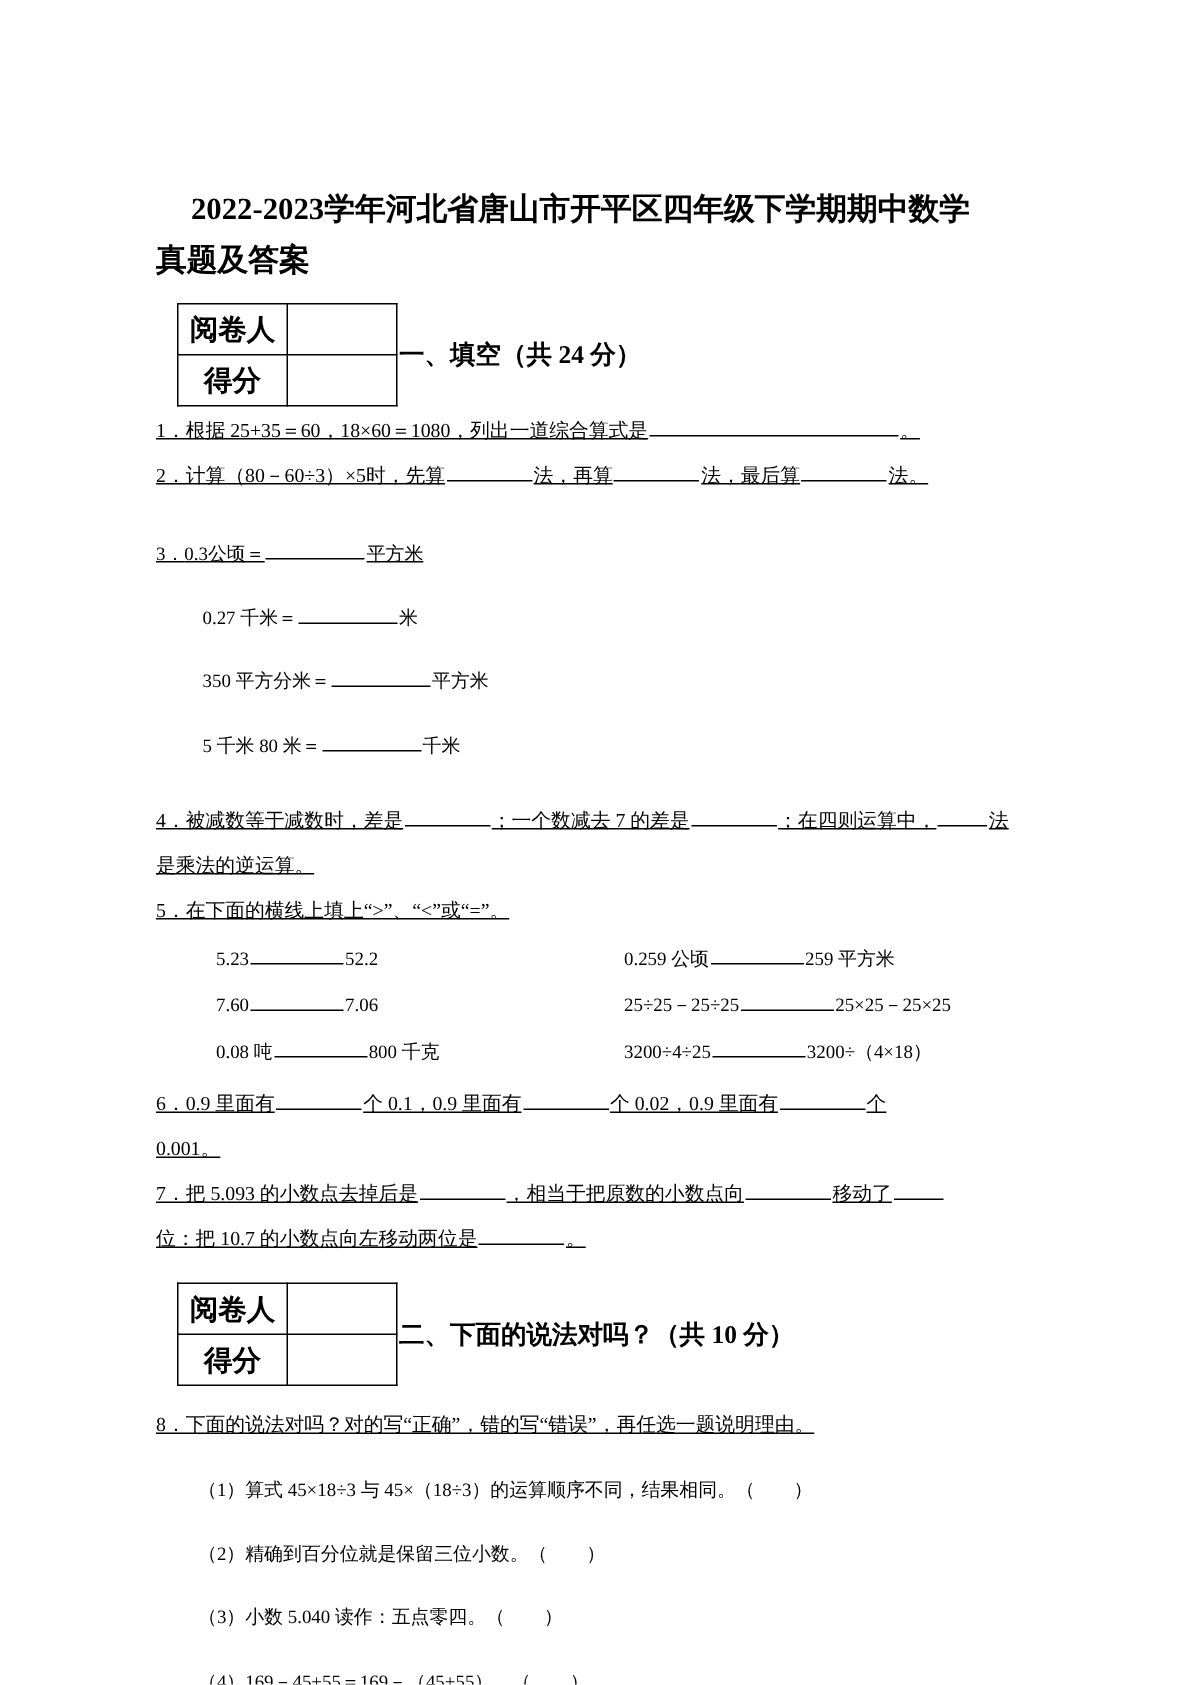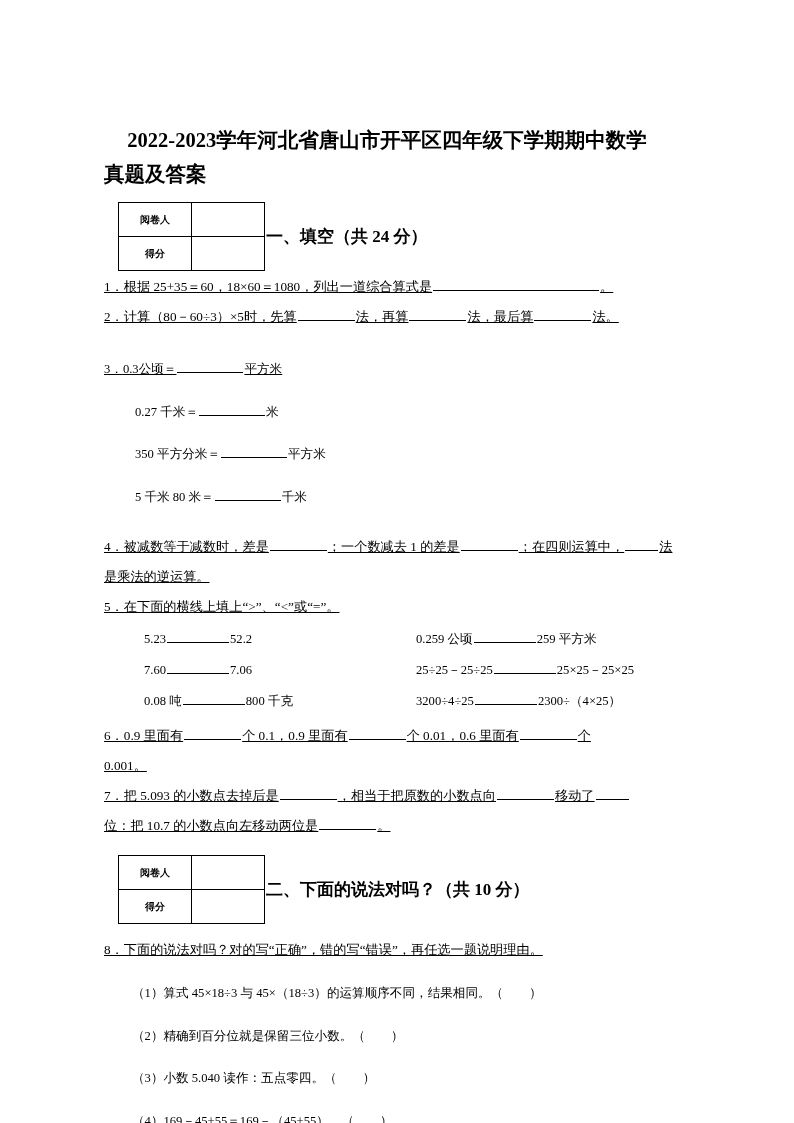--- a/index.html
+++ b/index.html
@@ -48,21 +48,21 @@
     left: 118px;
     top: 0;
     width: 147px;
     height: 67px;
     border-collapse: collapse;
     table-layout: fixed;
   }
   .score-table td {
     border: 1px solid #000000;
     height: 33px;
-    font-size: 10px;
+    font-size: 19px;
     font-weight: bold;
     text-align: center;
     vertical-align: middle;
     font-family: "Liberation Sans", "DejaVu Sans", sans-serif;
     padding: 0;
   }
   .score-table td.cell-label { width: 50%; }
   .score-table td.cell-blank { width: 50%; }
   .section-heading {
     position: absolute;
@@ -178,48 +178,48 @@
     </p>
     <p class="sub-line">
       <span>350 平方分米＝</span><span class="blank b-lg"></span><span>平方米</span>
     </p>
     <p class="sub-line">
       <span>5 千米 80 米＝</span><span class="blank b-lg"></span><span>千米</span>
     </p>
 
     <div style="height:8px;"></div>
     <p class="q">
-      <span>4．被减数等于减数时，差是</span><span class="blank b-md"></span><span>；一个数减去 1 的差是</span><span class="blank b-md"></span><span>；在四则运算中，</span><span class="blank b-sm"></span><span>法是乘法的逆运算。</span>
+      <span>4．被减数等于减数时，差是</span><span class="blank b-md"></span><span>；一个数减去 7 的差是</span><span class="blank b-md"></span><span>；在四则运算中，</span><span class="blank b-sm"></span><span>法是乘法的逆运算。</span>
     </p>
 
     <p class="q">5．在下面的横线上填上“&gt;”、“&lt;”或“=”。</p>
     <div class="cmp-grid">
       <div class="cmp-cell">
         <span>5.23</span><span class="blank b-cmp"></span><span>52.2</span>
       </div>
       <div class="cmp-cell">
         <span>0.259 公顷</span><span class="blank b-cmp"></span><span>259 平方米</span>
       </div>
       <div class="cmp-cell">
         <span>7.60</span><span class="blank b-cmp"></span><span>7.06</span>
       </div>
       <div class="cmp-cell">
         <span>25÷25－25÷25</span><span class="blank b-cmp"></span><span>25×25－25×25</span>
       </div>
       <div class="cmp-cell">
         <span>0.08 吨</span><span class="blank b-cmp"></span><span>800 千克</span>
       </div>
       <div class="cmp-cell">
-        <span>3200÷4÷25</span><span class="blank b-cmp"></span><span>2300÷（4×25）</span>
+        <span>3200÷4÷25</span><span class="blank b-cmp"></span><span>3200÷（4×18）</span>
       </div>
     </div>
 
     <div style="height:4px;"></div>
     <p class="q">
-      <span>6．0.9 里面有</span><span class="blank b-md"></span><span>个 0.1，0.9 里面有</span><span class="blank b-md"></span><span>个 0.01，0.6 里面有</span><span class="blank b-md"></span><span>个</span><br>
+      <span>6．0.9 里面有</span><span class="blank b-md"></span><span>个 0.1，0.9 里面有</span><span class="blank b-md"></span><span>个 0.02，0.9 里面有</span><span class="blank b-md"></span><span>个</span><br>
       <span>0.001。</span>
     </p>
 
     <p class="q">
       <span>7．把 5.093 的小数点去掉后是</span><span class="blank b-md"></span><span>，相当于把原数的小数点向</span><span class="blank b-md"></span><span>移动了</span><span class="blank b-sm"></span><br>
       <span>位：把 10.7 的小数点向左移动两位是</span><span class="blank b-md"></span><span>。</span>
     </p>
   </div>
 
   <div style="height:14px;"></div>

